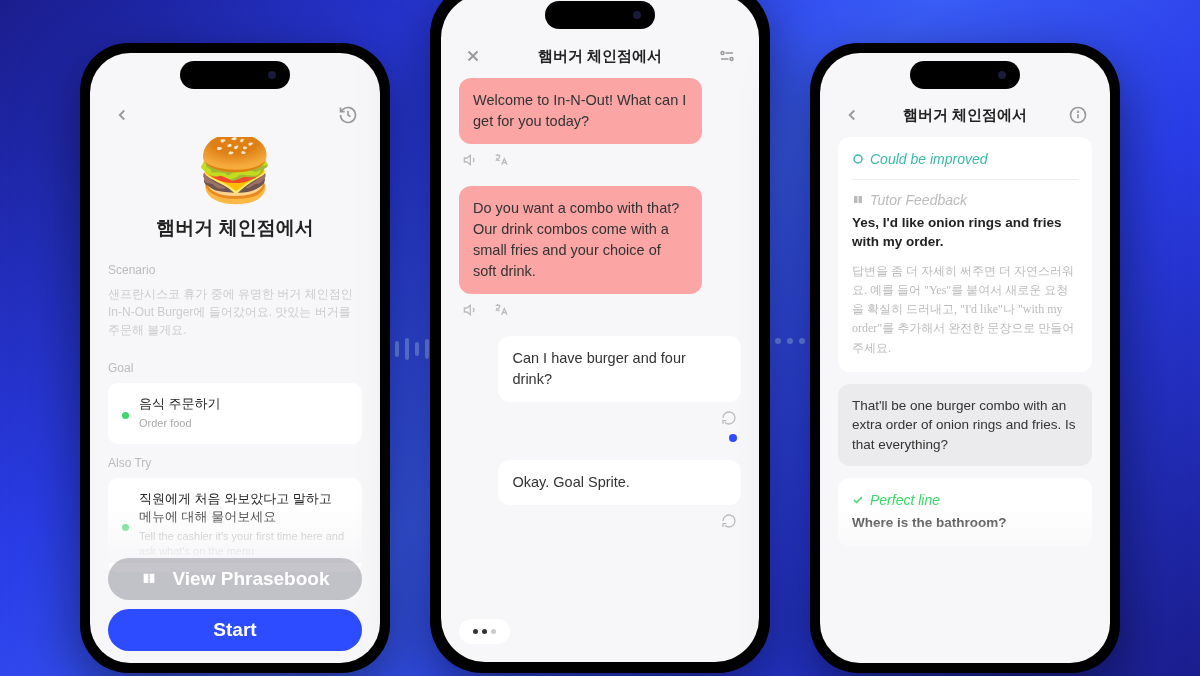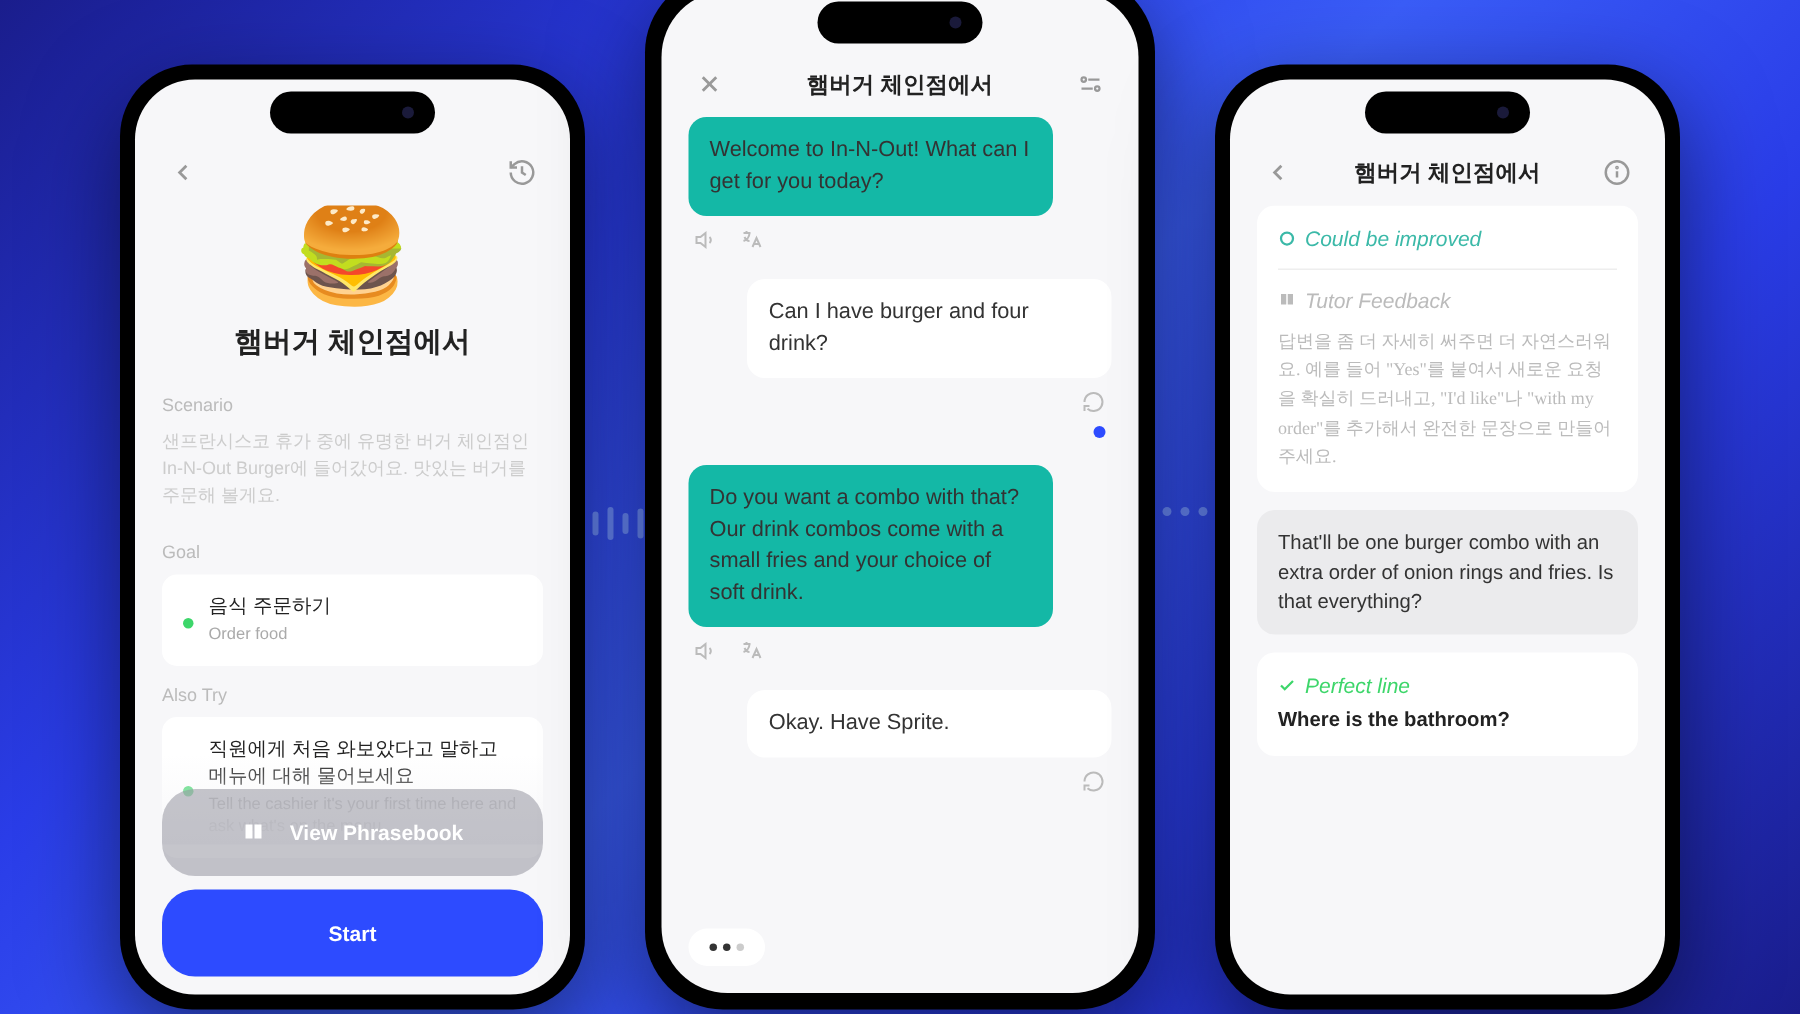--- a/index.html
+++ b/index.html
@@ -63,36 +63,36 @@
 .card {
   background: #fff; border-radius: 10px; padding: 12px 14px; margin-bottom: 10px;
   display: flex; align-items: center; gap: 10px;
 }
 .bullet { width: 7px; height: 7px; border-radius: 50%; margin-top: 5px; flex-shrink: 0; }
 .bullet.green { background: #3dd66a; }
 .card-main { font-size: 13px; color: #222; font-weight: 500; line-height: 1.4; }
 .card-sub { font-size: 11px; color: #aaa; margin-top: 3px; line-height: 1.4; }
 .bottom-bar { position: absolute; bottom: 12px; left: 0; right: 0; padding: 0 18px; display: flex; flex-direction: column; gap: 9px; }
 .btn {
-  height: 58px; border-radius: 22px; display: flex; align-items: center; justify-content: center;
-  font-size: 14px; font-weight: 600; gap: 16px; cursor: pointer;
+  height: 42px; border-radius: 22px; display: flex; align-items: center; justify-content: center;
+  font-size: 19px; font-weight: 600; gap: 16px; cursor: pointer;
 }
 .btn.secondary { background: rgba(150,150,160,0.55); color: #fff; }
 .btn.primary { background: #2d4bff; color: #fff; }
 .fade-over {
   position: absolute; bottom: 100px; left: 0; right: 0; height: 60px;
   background: linear-gradient(transparent, #f7f7f9);
   pointer-events: none;
 }
 
 
 .chat-content { padding: 0 18px; flex: 1; overflow: hidden; }
 .msg-group { margin-bottom: 18px; }
 .msg {
-  background: #14b8a6; border-radius: 12px; padding: 12px 14px;
+  background: #fca5a5; border-radius: 12px; padding: 12px 14px;
   font-size: 14.5px; color: #333; line-height: 1.45; max-width: 86%;
 }
 .msg.user { background: #fff; margin-left: auto; }
 .msg-actions { display: flex; gap: 14px; margin-top: 8px; padding-left: 4px; }
 .msg-actions .icon-sm { width: 16px; height: 16px; color: #bbb; }
 .msg.user + .msg-actions { justify-content: flex-end; padding-right: 4px; }
 .loading-dot { width: 8px; height: 8px; background: #2d4bff; border-radius: 50%; margin-left: auto; margin-top: 8px; margin-right: 4px; }
 .typing-bubble {
   position: absolute; bottom: 18px; left: 18px;
   background: #fff; border-radius: 16px; padding: 10px 14px;
@@ -234,49 +234,49 @@
                 </svg>
             </div>
             <div class="icon-sm">
               <svg width="16" height="16" viewBox="0 0 24 24" fill="none" stroke="#bbb" stroke-width="2">
                   <path d="M4 5h7M7 3v2M10 5c0 4-3 7-6 8M5 9c1 2 3 4 5 4M13 19l4-9 4 9M14.5 16h5"></path>
                 </svg>
             </div>
           </div>
         </div>
         <div class="msg-group">
+          <div class="msg">Do you want a combo with that? Our drink combos come with a small fries and your choice of soft drink.</div>
+          <div class="msg-actions">
+            <div class="icon-sm">
+              <svg width="16" height="16" viewBox="0 0 24 24" fill="none" stroke="#bbb" stroke-width="2">
+                  <polygon points="11 5 6 9 2 9 2 15 6 15 11 19 11 5"></polygon>
+                  <path d="M15 9a4 4 0 0 1 0 6"></path>
+                </svg>
+            </div>
+            <div class="icon-sm">
+              <svg width="16" height="16" viewBox="0 0 24 24" fill="none" stroke="#bbb" stroke-width="2">
+                  <path d="M4 5h7M7 3v2M10 5c0 4-3 7-6 8M5 9c1 2 3 4 5 4M13 19l4-9 4 9M14.5 16h5"></path>
+                </svg>
+            </div>
+          </div>
+        </div>
+        <div class="msg-group">
           <div class="msg user">Can I have burger and four drink?</div>
           <div class="msg-actions" style="justify-content:flex-end">
             <div class="icon-sm">
               <svg width="16" height="16" viewBox="0 0 24 24" fill="none" stroke="#bbb" stroke-width="2">
                   <path d="M3 12a9 9 0 1 1 3 6.7"></path>
                   <polyline points="3 21 3 16 8 16"></polyline>
                 </svg>
             </div>
           </div>
           <div class="loading-dot"></div>
         </div>
         <div class="msg-group">
-          <div class="msg">Do you want a combo with that? Our drink combos come with a small fries and your choice of soft drink.</div>
-          <div class="msg-actions">
-            <div class="icon-sm">
-              <svg width="16" height="16" viewBox="0 0 24 24" fill="none" stroke="#bbb" stroke-width="2">
-                  <polygon points="11 5 6 9 2 9 2 15 6 15 11 19 11 5"></polygon>
-                  <path d="M15 9a4 4 0 0 1 0 6"></path>
-                </svg>
-            </div>
-            <div class="icon-sm">
-              <svg width="16" height="16" viewBox="0 0 24 24" fill="none" stroke="#bbb" stroke-width="2">
-                  <path d="M4 5h7M7 3v2M10 5c0 4-3 7-6 8M5 9c1 2 3 4 5 4M13 19l4-9 4 9M14.5 16h5"></path>
-                </svg>
-            </div>
-          </div>
-        </div>
-        <div class="msg-group">
-          <div class="msg user">Okay. Have Sprite.</div>
+          <div class="msg user">Okay. Goal Sprite.</div>
           <div class="msg-actions" style="justify-content:flex-end">
             <div class="icon-sm">
               <svg width="16" height="16" viewBox="0 0 24 24" fill="none" stroke="#bbb" stroke-width="2">
                   <path d="M3 12a9 9 0 1 1 3 6.7"></path>
                   <polyline points="3 21 3 16 8 16"></polyline>
                 </svg>
             </div>
           </div>
         </div>
       </div>
@@ -320,20 +320,21 @@
               </svg>
             <span>Could be improved</span>
           </div>
           <div class="fb-divider"></div>
           <div class="fb-tag tutor">
             <svg width="12" height="12" viewBox="0 0 24 24" fill="#bbb">
                 <path d="M4 4h7v14H4zM13 4h7v14h-7z"></path>
               </svg>
             <span>Tutor Feedback</span>
           </div>
+          <div class="fb-main">Yes, I'd like onion rings and fries with my order.</div>
           <div class="fb-korean" style="margin-top:10px">답변을 좀 더 자세히 써주면 더 자연스러워요. 예를 들어 "Yes"를 붙여서 새로운 요청을 확실히 드러내고, "I'd like"나 "with my order"를 추가해서 완전한 문장으로 만들어 주세요.</div>
         </div>
         <div class="ai-msg">That'll be one burger combo with an extra order of onion rings and fries. Is that everything?</div>
         <div class="feedback-card">
           <div class="fb-tag perfect">
             <svg width="12" height="12" viewBox="0 0 24 24" fill="none" stroke="#3dd66a" stroke-width="3">
                 <polyline points="4 12 9 17 20 6"></polyline>
               </svg>
             <span>Perfect line</span>
           </div>

